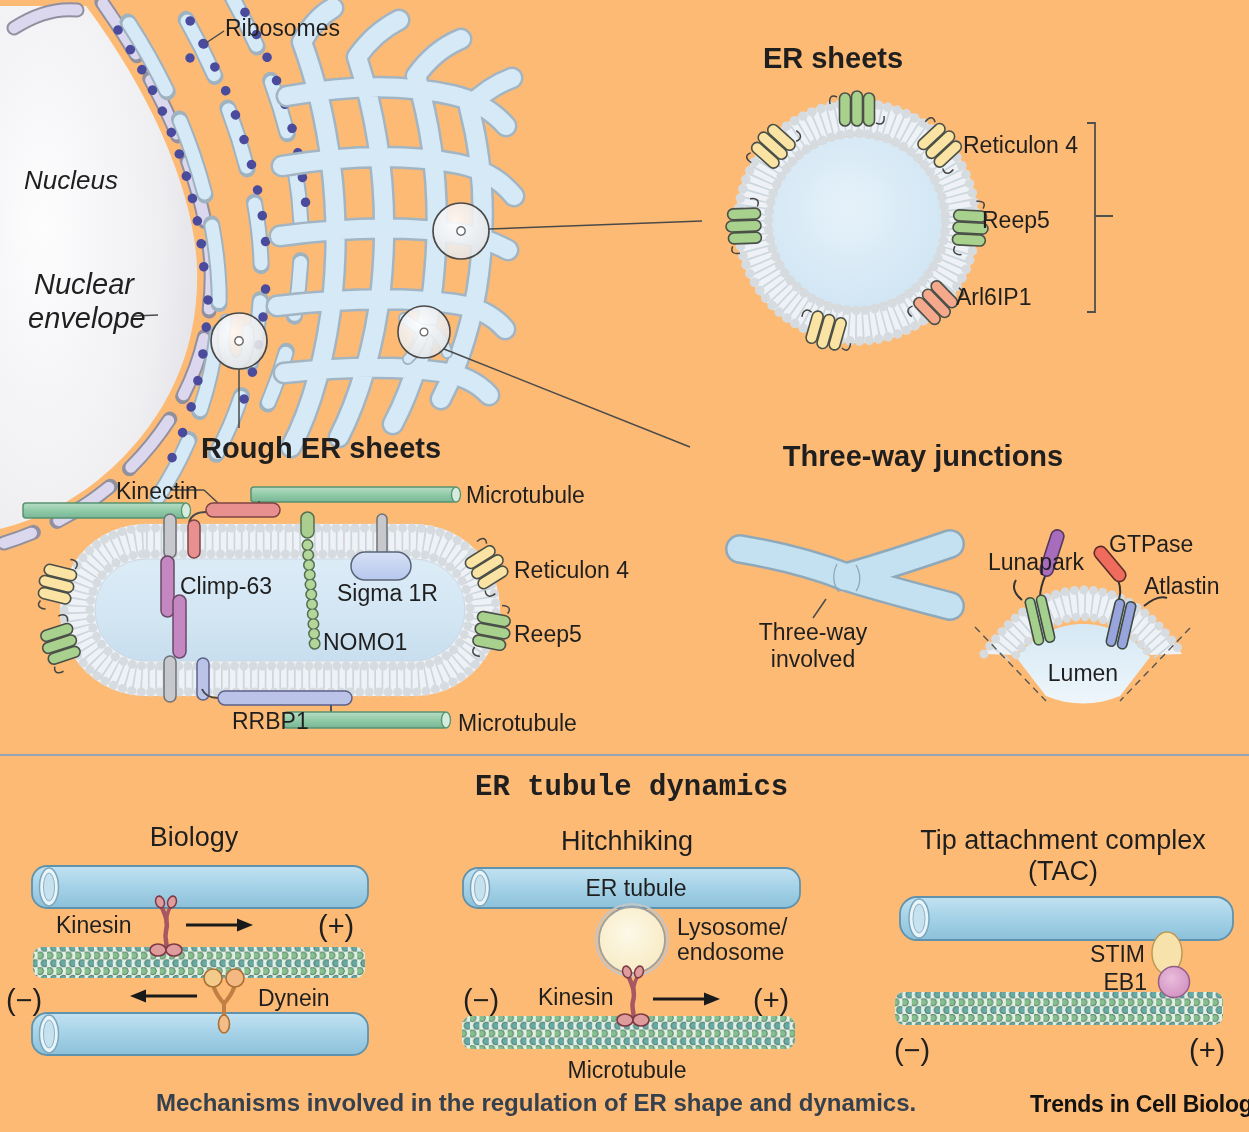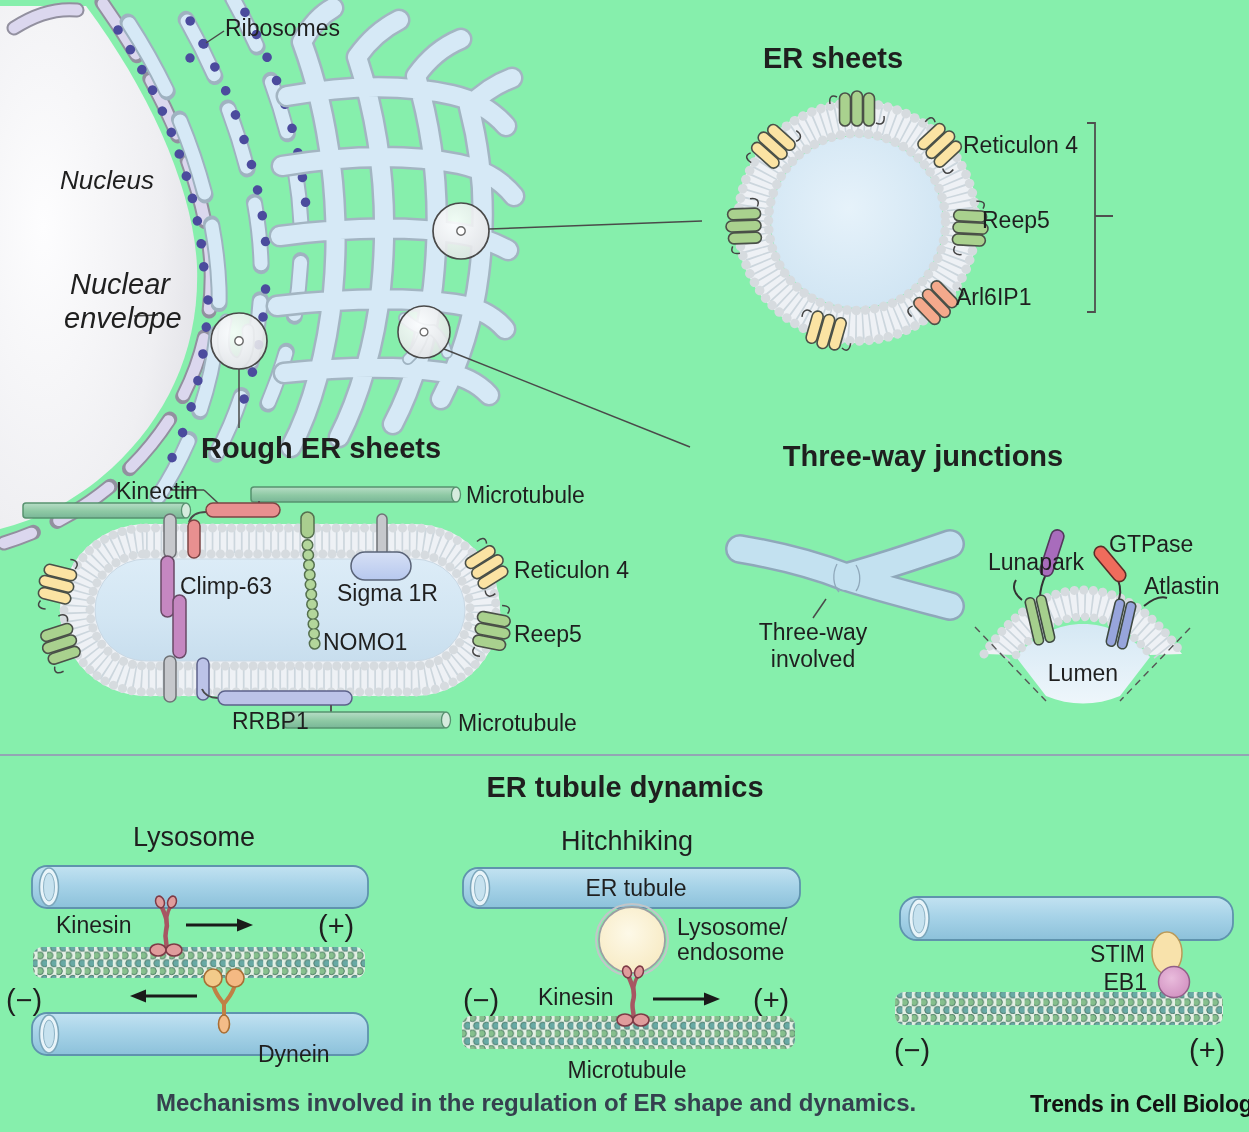--- a/index.html
+++ b/index.html
@@ -1,24 +1,24 @@
 <!DOCTYPE html>
 <html><head>
 <meta charset="utf-8">
 <style>
   html,body{margin:0;padding:0;background:#fff;}
-  .stage{position:relative;width:1249px;height:1132px;background:#86efac;
+  .stage{position:relative;width:1249px;height:1132px;background:#fdba74;
          font-family:"Liberation Sans", sans-serif;overflow:hidden;}
   .stage svg{position:absolute;left:0;top:0;}
   .lbl{position:absolute;color:#1f1f1f;font-size:23px;line-height:1.16;white-space:nowrap;}
   .pre{white-space:pre-line;}
   .ctr{text-align:center;}
   .rt{text-align:right;}
   .b{font-weight:bold;}
-  .it{font-style:italic;margin-left:36px;}
+  .it{font-style:italic;}
   .t29{font-size:29px;}
   .t27{font-size:27px;}
   .t26{font-size:26px;}
   .t25{font-size:29px;}
   .t24{font-size:24px;}
   .caption{color:#35404f;}
   .journal{color:#121212;letter-spacing:-0.3px;}
 </style>
 </head>
 <body>
@@ -313,37 +313,39 @@
 <div class="lbl" style="left:458px;top:710px;">Microtubule</div>
 
 <div class="lbl b t29 ctr" style="left:773px;top:440px;width:300px;">Three-way junctions</div>
 <div class="lbl pre ctr" style="left:752px;top:619px;width:122px;line-height:27px;">Three-way
 involved</div>
 <div class="lbl" style="left:988px;top:501px;margin-top:48px;">Lunapark</div>
 <div class="lbl" style="left:1109px;top:531px;">GTPase</div>
 <div class="lbl" style="left:1144px;top:573px;">Atlastin</div>
 <div class="lbl ctr" style="left:1041px;top:660px;width:84px;">Lumen</div>
 
-<div class="lbl b t29 ctr" style="left:475px;top:771px;width:300px;">ER tubule dynamics</div>
-
-<div class="lbl t27 ctr" style="left:119px;top:822px;width:150px;">Lysosome</div>
+<div class="lbl b t29 ctr" style="left:475px;top:771px;width:300px;font-family:Liberation Mono, monospace;">ER tubule dynamics</div>
+
+<div class="lbl t27 ctr" style="left:119px;top:822px;width:150px;">Biology</div>
 <div class="lbl" style="left:56px;top:912px;">Kinesin</div>
 <div class="lbl t25" style="left:318px;top:910px;">(+)</div>
 <div class="lbl t25" style="left:6px;top:984px;">(−)</div>
-<div class="lbl" style="left:258px;top:1041px;">Dynein</div>
+<div class="lbl" style="left:258px;top:985px;">Dynein</div>
 
 <div class="lbl t27 ctr" style="left:552px;top:826px;width:150px;">Hitchhiking</div>
 <div class="lbl ctr" style="left:576px;top:875px;width:120px;">ER tubule</div>
 <div class="lbl pre" style="left:677px;top:915px;line-height:25px;">Lysosome/
 endosome</div>
 <div class="lbl" style="left:538px;top:984px;">Kinesin</div>
 <div class="lbl t25" style="left:463px;top:984px;">(−)</div>
 <div class="lbl t25" style="left:753px;top:984px;">(+)</div>
 <div class="lbl ctr" style="left:557px;top:1057px;width:140px;">Microtubule</div>
 
+<div class="lbl t27 pre ctr" style="left:913px;top:825px;width:300px;line-height:31px;">Tip attachment complex
+(TAC)</div>
 <div class="lbl rt" style="left:1045px;top:941px;width:100px;">STIM</div>
 <div class="lbl rt" style="left:1047px;top:969px;width:100px;">EB1</div>
 <div class="lbl t25" style="left:894px;top:1034px;">(−)</div>
 <div class="lbl t25" style="left:1189px;top:1034px;">(+)</div>
 
 <div class="lbl t24 caption" style="left:156px;top:1089px;font-weight:bold;">Mechanisms involved in the regulation of ER shape and dynamics.</div>
 <div class="lbl b journal rt" style="left:1030px;top:1091px;width:212px;font-size:23px;">Trends in Cell Biology</div>
 
 </div>
 

